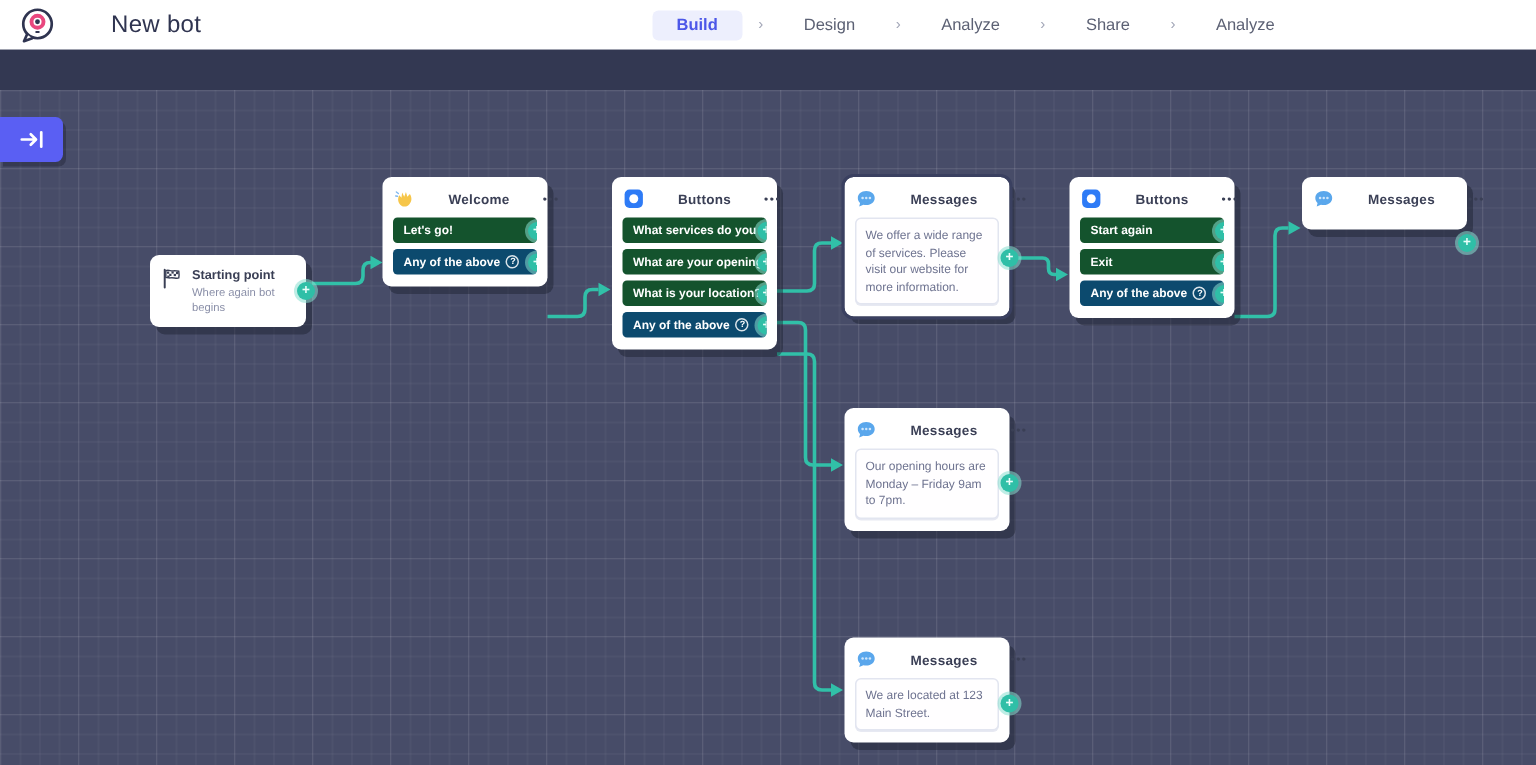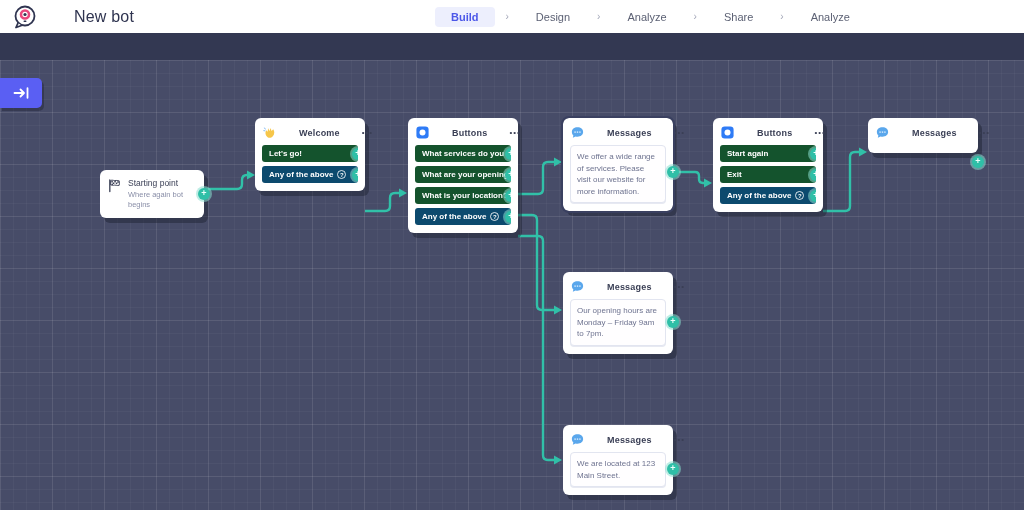--- a/index.html
+++ b/index.html
@@ -44,21 +44,21 @@
   .msgbox.h36 { height:36px; overflow:hidden; }
   .opt { position:relative; margin-top:4px; height:17px; border-radius:3px; background:#14532d; color:#fff; font-size:8px; font-weight:bold; display:flex; align-items:center; padding:0 7px; white-space:nowrap; overflow:hidden; cursor:pointer; }
   .opt.fallback { background:#0c4a6e; }
   .qmark { flex:0 0 auto; width:9px; height:9px; margin-left:4px; border:1px solid rgba(255,255,255,.85); border-radius:50%; font-size:6px; font-weight:bold; display:flex; align-items:center; justify-content:center; }
   .port { position:absolute; right:-6px; width:12px; height:12px; border-radius:50%; background:#2fbfa7; box-shadow:0 0 0 2px rgba(136,222,208,.55); color:#eafffb; font-size:9px; font-weight:bold; line-height:11px; text-align:center; cursor:pointer; z-index:12; }
   .opt .port { top:50%; margin-top:-6px; }
 
   
   .node.start { width:104px; left:100px; top:170px; padding:8px 7px; }
   .start-row { display:flex; gap:6px; align-items:flex-start; }
-  .start-txt .t1 { font-size:8.5px; font-weight:normal; color:#3a3f55; margin-bottom:2px; }
+  .start-txt .t1 { font-size:8.5px; font-weight:bold; color:#3a3f55; margin-bottom:2px; }
   .start-txt .t2 { font-size:7.5px; line-height:1.35; color:#8a8fa8; }
   .node.start .port { top:50%; margin-top:-6px; }
 
   .node.welcome  { left:255px; top:118px; }
   .node.btns1    { left:408px; top:118px; }
   .node.msgs1    { left:563px; top:118px; }
   .node.btns2    { left:713px; top:118px; }
   .node.msgs4    { left:868px; top:118px; }
   .node.msgs2    { left:563px; top:272px; }
   .node.msgs3    { left:563px; top:425px; }

